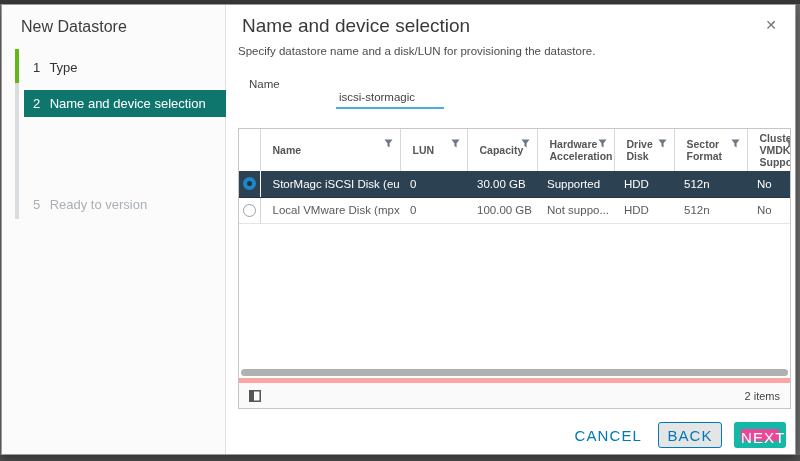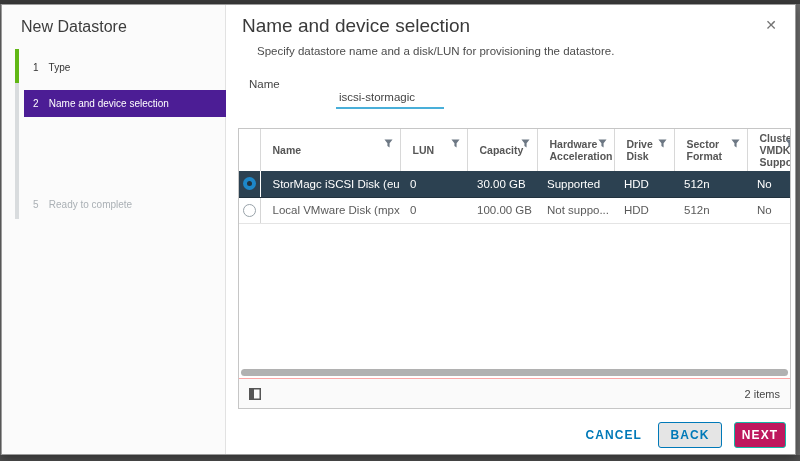--- a/index.html
+++ b/index.html
@@ -11,30 +11,30 @@
   .dialog { position:absolute; left:1px; top:4px; width:795px; height:451px;
             background:#fff; border:1px solid #9b9b9b; box-shadow:0 3px 10px rgba(0,0,0,.4); }
 
   
   .sidebar { position:absolute; left:0; top:0; bottom:0; width:224px;
              background:#fbfbfb; border-right:1px solid #e2e2e2; }
   .sidebar-title { position:absolute; left:19px; top:13px; font-size:16px; color:#3c3c3c; font-weight:400; }
   .step-track { position:absolute; left:13px; top:44px; width:4px; height:170px; background:#d9dcde; }
   .step-track-done { position:absolute; left:13px; top:44px; width:4px; height:34px; background:#61b715; }
   .step { position:absolute; left:22px; width:202px; height:27px; line-height:27px;
-          font-size:10px; white-space:nowrap; cursor:default; }
+          font-size:13px; white-space:nowrap; cursor:default; }
   .step .num { display:inline-block; margin-left:9px; width:13px; }
   .step.done { color:#333; cursor:pointer; }
-  .step.active { background:#4c1d95; color:#fff; font-weight:500; cursor:pointer; }
+  .step.active { background:#0f766e; color:#fff; font-weight:500; cursor:pointer; }
   .step.upcoming { color:#aab0b5; }
 
   
   .close-btn { position:absolute; right:18px; top:12px; font-size:14px; color:#737373; cursor:pointer; }
   .heading { position:absolute; left:240px; top:10px; font-size:19px; font-weight:400; color:#3a3a3a; }
-  .subtitle { position:absolute; left:255px; top:40px; font-size:11.5px; color:#4c4c4c; }
+  .subtitle { position:absolute; left:236px; top:40px; font-size:11.5px; color:#4c4c4c; }
   .name-label { position:absolute; left:247px; top:73px; font-size:11.5px; color:#454545; }
   .name-input { position:absolute; left:334px; top:66px; width:108px; height:22px;
                 border:none; border-bottom:2px solid #49afd9; outline:none;
                 font-family:"Liberation Sans", sans-serif; font-size:11.5px; color:#454545;
                 background:transparent; padding:0 3px;margin-top:16px; }
 
   
   .grid { position:absolute; left:236px; top:123px; width:553px; height:281px;
           border:1px solid #c6c6c6; display:flex; flex-direction:column; background:#fff; }
   .grid-body { flex:1; overflow:hidden; }
@@ -54,32 +54,32 @@
   td.cell-radio, th.th-radio { padding:0; text-align:center; }
   tbody td.cell-radio { border-right:1px solid #d5d5d5; }
   tbody tr.selected td.cell-radio { border-right:1px solid rgba(255,255,255,.28); }
   .radio { display:inline-block; width:13px; height:13px; border-radius:50%;
            border:1px solid #98a2a9; background:#fff; vertical-align:middle; cursor:pointer; }
   .radio.on { border:none; background:#1d87c8; position:relative; }
   .radio.on::after { content:""; position:absolute; left:4px; top:4px; width:5px; height:5px;
                      border-radius:50%; background:#22323e; }
   .grid-hscroll { height:11px; display:flex; align-items:center; padding:0 2px; background:#fff; }
   .hthumb { height:7px; width:100%; border-radius:3.5px; background:#b1b1b1; cursor:pointer; }
-  .grid-foot { height:30px; background:#fafafa; border-top:1px solid #fca5a5;
+  .grid-foot { height:30px; background:#fafafa; border-top:5px solid #fca5a5;
                display:flex; align-items:center; padding:0 10px; }
   .cols-icon { cursor:pointer; display:inline-flex; }
   .items-count { margin-left:auto; font-size:11px; color:#454545; }
 
   
   .actions { position:absolute; right:9px; top:417px; display:flex; align-items:center; gap:12px; }
-  .btn { font-family:"Liberation Sans", sans-serif; font-size:12px; font-weight:700;
+  .btn { font-family:"Liberation Sans", sans-serif; font-size:15px; font-weight:400;
          letter-spacing:1.1px; cursor:pointer; border-radius:3px; }
   .btn-link { color:#0079b8; background:none; border:none; margin-right:4px; }
   .btn-outline { color:#0079b8; background:#e5e5e5; border:1px solid #0079b8; width:64px; height:26px; }
-  .btn-solid { color:#fff; background:#be185d; border:1px solid #14b8a6; width:52px; height:26px; }
+  .btn-solid { color:#fff; background:#ec4899; border:7px solid #14b8a6; width:52px; height:26px; }
 </style>
 </head>
 <body>
 
 <div class="screen">
   <div class="strip-top"></div>
   <div class="strip-bottom"></div>
 
   <div class="dialog">
 
@@ -91,21 +91,21 @@
       <div class="step done" style="top:49px">
         <span class="num">1</span>
         <span>Type</span>
       </div>
       <div class="step active" style="top:85px">
         <span class="num">2</span>
         <span>Name and device selection</span>
       </div>
       <div class="step upcoming" style="top:186px">
         <span class="num">5</span>
-        <span>Ready to complete</span>
+        <span>Ready to version</span>
       </div>
     </div>
 
     <div class="close-btn">✕</div>
     <div class="heading">Name and device selection</div>
     <div class="subtitle">Specify datastore name and a disk/LUN for provisioning the datastore.</div>
 
     <label class="name-label">Name</label>
     <input class="name-input" type="text" value="iscsi-stormagic" style="">
 

